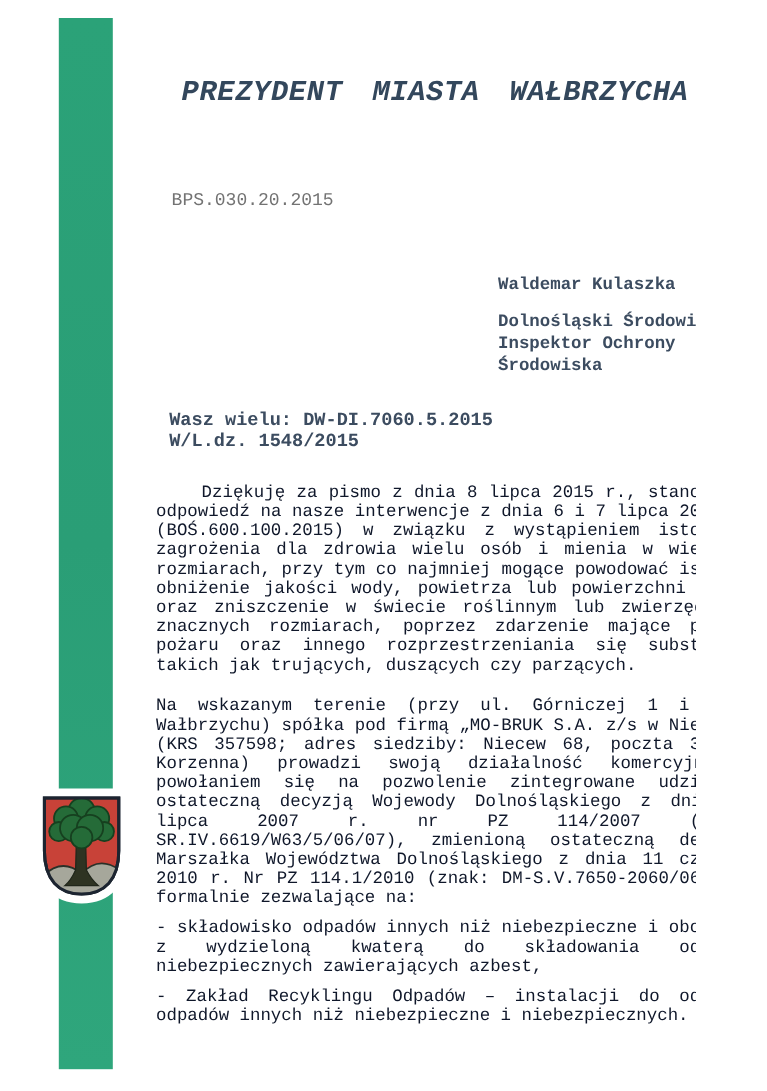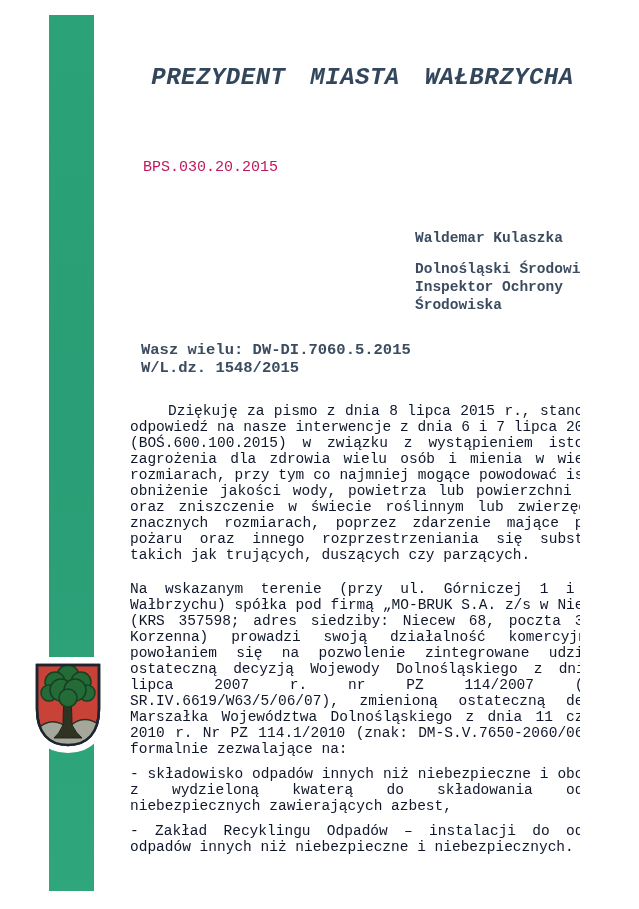--- a/index.html
+++ b/index.html
@@ -35,21 +35,21 @@
   .date-line{
     position:absolute;
     left:300px;top:128px;width:286px;
     text-align:right;
     font-size:15px;color:#4a5a6e;
     z-index:3;
   }
   .ref-number{
     position:absolute;
     left:143px;top:159px;
-    font-size:15px;color:#be185d;
+    font-size:15px;color:#737373;
     z-index:3;
   }
   .recipient{
     position:absolute;
     left:415px;top:219px;width:220px;
     font-size:14.5px;font-weight:bold;color:#3c4c60;
     z-index:3;
   }
   .recipient .r-name{margin-top:11px;}
   .recipient .r-title{margin-top:14px;line-height:18px;}

